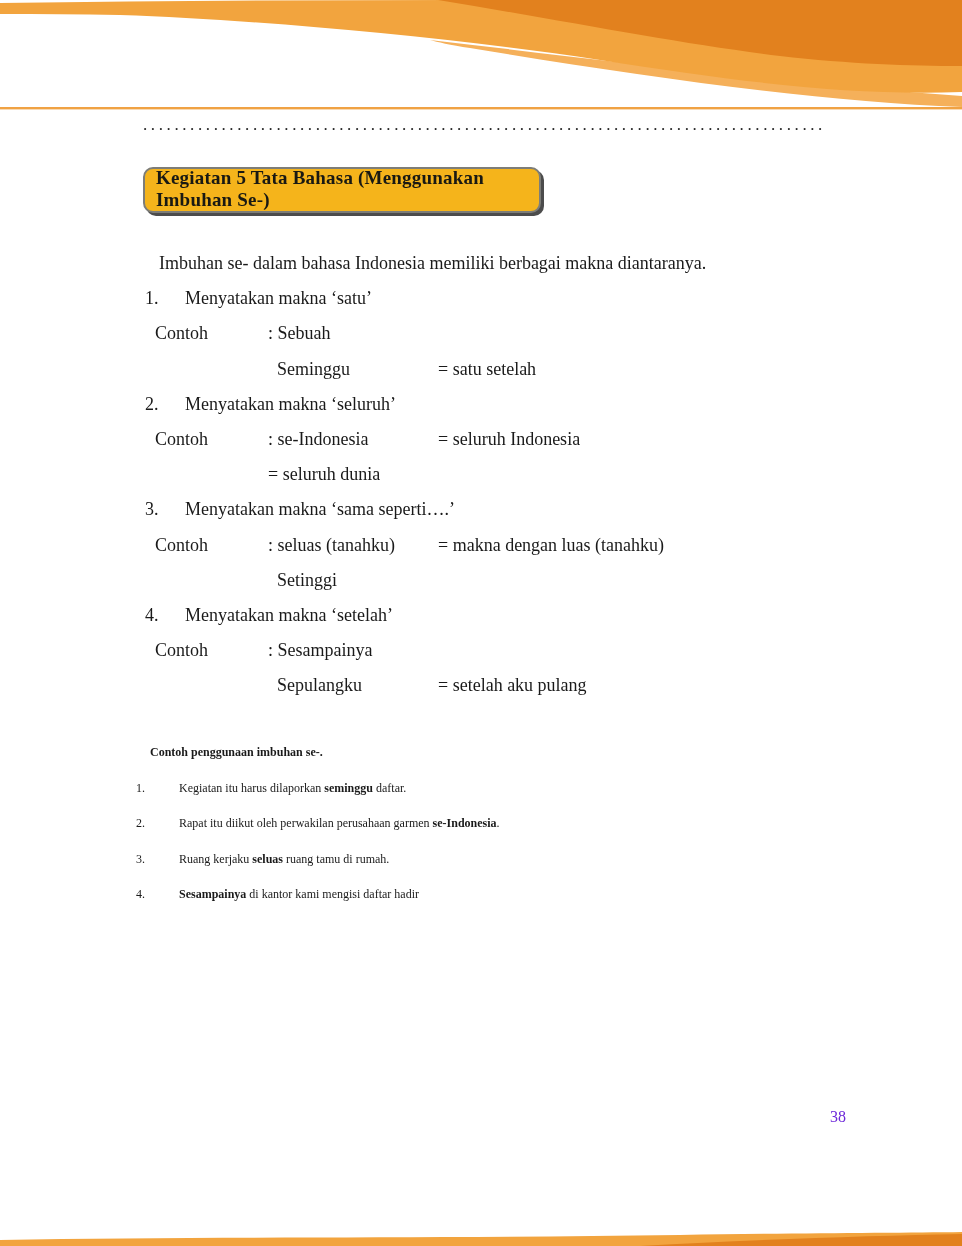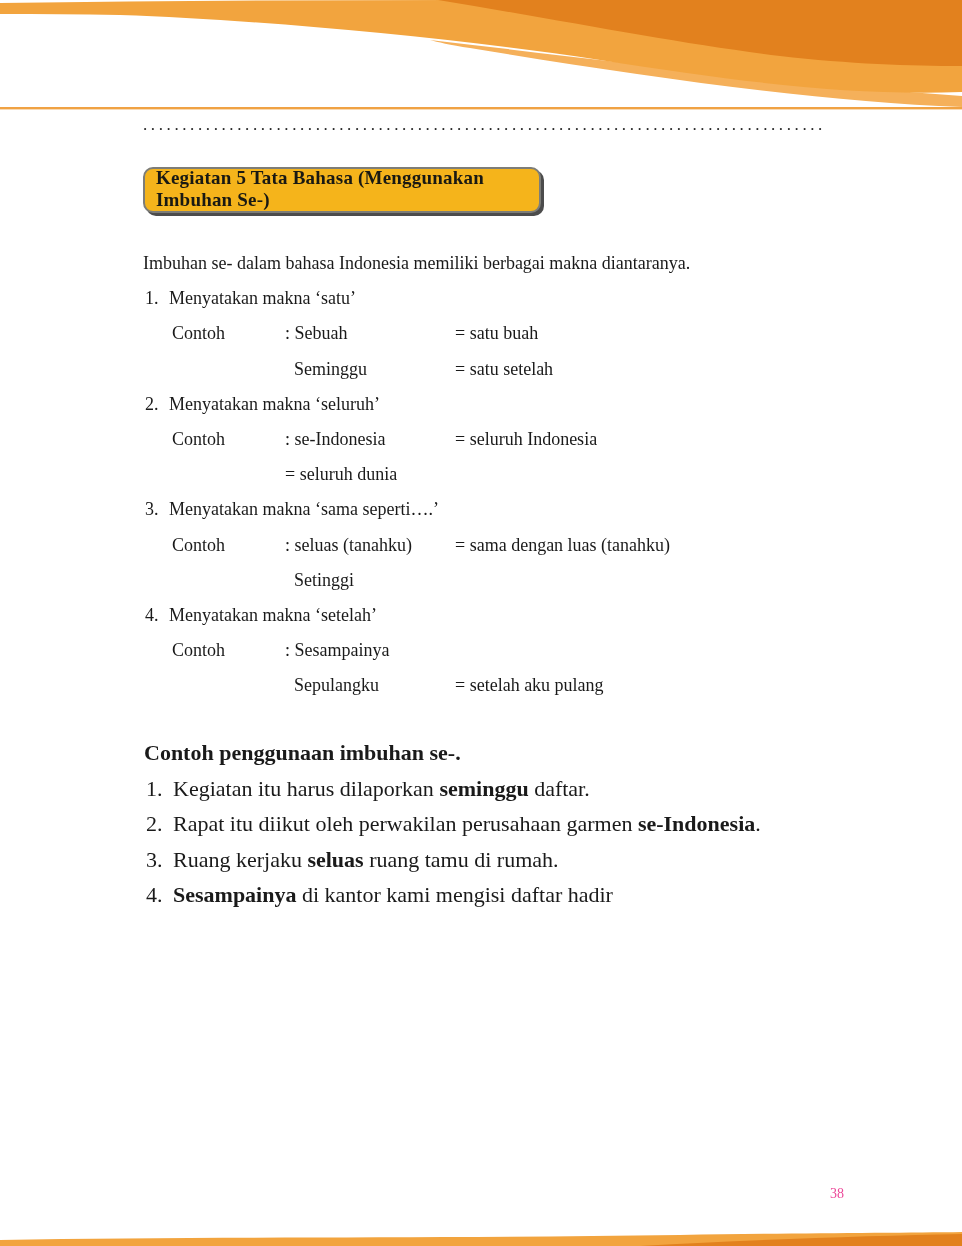--- a/index.html
+++ b/index.html
@@ -32,39 +32,39 @@
   }
   .activity-box .t{
     font-weight:bold;font-size:19px;color:#191913;letter-spacing:.2px;
   }
 
   .content{
     position:absolute;left:143px;top:246px;width:740px;
     font-size:18px;line-height:35.2px;
   }
   .usage{
-    position:absolute;left:144px;top:735px;width:760px;
-    font-size:22px;line-height:35.5px;
+    position:absolute;left:134px;top:735px;width:760px;
+    font-size:12px;line-height:35.5px;
   }
   .line{display:flex;}
   .num{flex:0 0 26px;width:26px;box-sizing:border-box;padding-left:2px;}
   .usage .num{flex:0 0 29px;width:29px;}
-  .txt{flex:1;}
+  .txt{flex:1;margin-left:16px;}
   .defrow{
     display:grid;
     grid-template-columns:113px 170px auto;
-    margin-left:29px;
+    margin-left:12px;
   }
   .defrow .ex.pad{padding-left:9px;}
   .heading{font-weight:bold;}
   b{font-weight:bold;}
 
   .pageno{
-    position:absolute;left:830px;top:1183px;
-    font-size:14px;line-height:22px;color:#ec4899;
+    position:absolute;left:830px;top:1106px;
+    font-size:16px;line-height:22px;color:#6d28d9;
   }
 </style>
 </head>
 <body>
 
 <div class="page">
 
   <svg class="hdr" width="962" height="111" viewBox="0 0 962 111">
     <path d="M430,40 C620,62 790,84 962,96 L962,107 C820,102 640,76 470,48 C450,45 437,42 430,40 Z" fill="#F5B05A"></path>
     <path d="M0,3 C150,1 300,0 450,0 L962,0 L962,92 C850,96 740,82 600,60 C440,36 260,20 120,15 C80,14 40,14 0,14 Z" fill="#F2A43E"></path>
@@ -84,21 +84,20 @@
       <span class="txt">Imbuhan se- dalam bahasa Indonesia memiliki berbagai makna diantaranya.</span>
     </div>
 
     <div class="line">
       <span class="num">1.</span>
       <span class="txt">Menyatakan makna ‘satu’</span>
     </div>
     <div class="defrow">
       <span>Contoh</span>
       <span class="ex">: Sebuah</span>
-      <span>= satu buah</span>
     </div>
     <div class="defrow">
       <span></span>
       <span class="ex pad">Seminggu</span>
       <span>= satu setelah</span>
     </div>
 
     <div class="line">
       <span class="num">2.</span>
       <span class="txt">Menyatakan makna ‘seluruh’</span>
@@ -113,21 +112,21 @@
       <span>= seluruh dunia</span>
     </div>
 
     <div class="line">
       <span class="num">3.</span>
       <span class="txt">Menyatakan makna ‘sama seperti….’</span>
     </div>
     <div class="defrow">
       <span>Contoh</span>
       <span class="ex">: seluas (tanahku)</span>
-      <span>= sama dengan luas (tanahku)</span>
+      <span>= makna dengan luas (tanahku)</span>
     </div>
     <div class="defrow">
       <span></span>
       <span class="ex pad">Setinggi</span>
     </div>
 
     <div class="line">
       <span class="num">4.</span>
       <span class="txt">Menyatakan makna ‘setelah’</span>
     </div>

